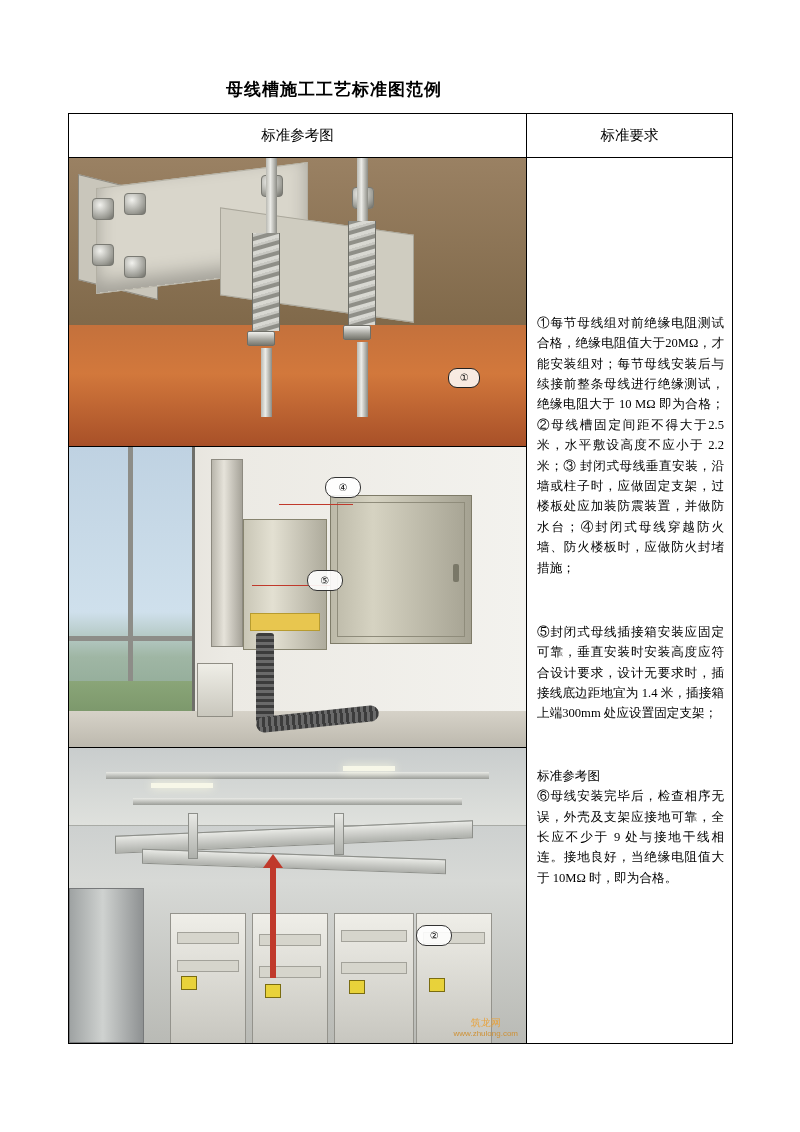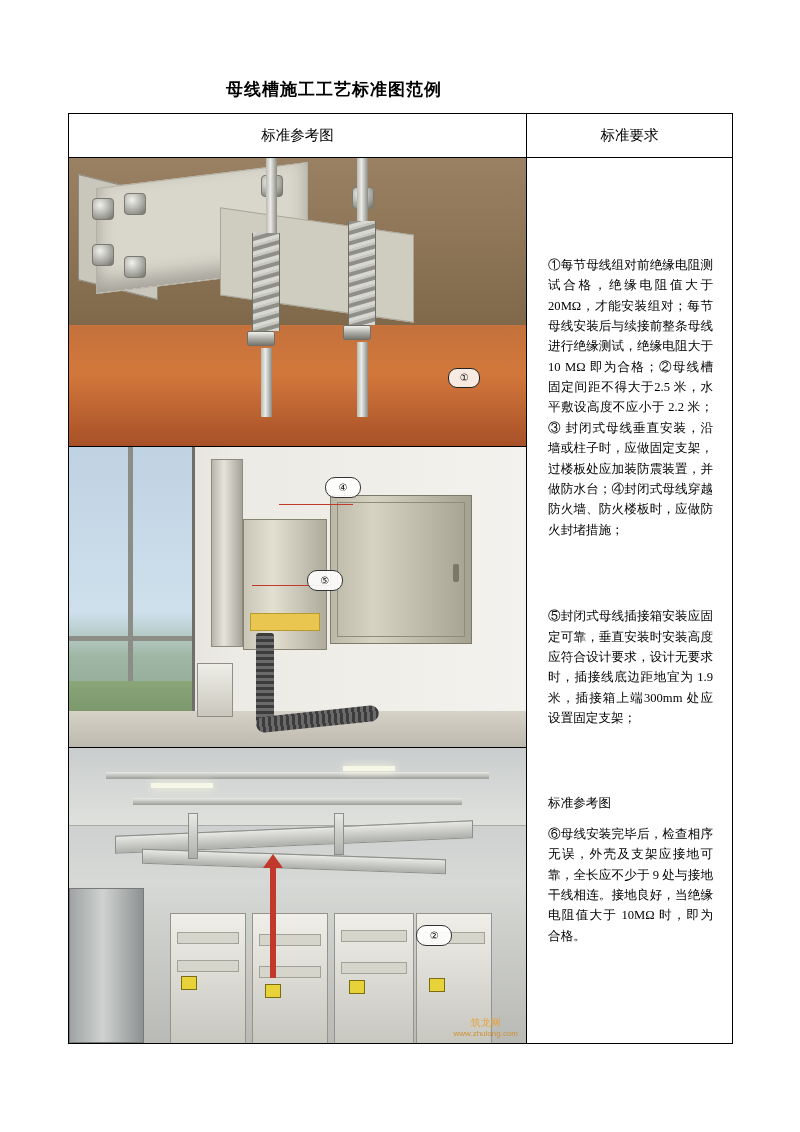--- a/index.html
+++ b/index.html
@@ -81,21 +81,21 @@
   }
   .req-inner {
     padding: 8px 8px 8px 10px;
     font-size: 12.6px;
     line-height: 1.62;
     text-align: justify;
     height: 100%;
     box-sizing: border-box;
   }
   .req-block {
-    margin: 11px;
+    margin: 0;
   }
   .req-gap-a { height: 44px; }
   .req-gap-b { height: 42px; }
 
   
   .photo {
     position: relative;
     width: 100%;
     overflow: hidden;
     background: #6b5640;
@@ -464,21 +464,21 @@
               <div class="wm2">www.zhulong.com</div>
             </div>
           </div>
 
         </td>
 
         <td class="req-cell">
           <div class="req-inner">
             <p class="req-block">①每节母线组对前绝缘电阻测试合格，绝缘电阻值大于20MΩ，才能安装组对；每节母线安装后与续接前整条母线进行绝缘测试，绝缘电阻大于 10 MΩ 即为合格；②母线槽固定间距不得大于2.5 米，水平敷设高度不应小于 2.2 米；③ 封闭式母线垂直安装，沿墙或柱子时，应做固定支架，过楼板处应加装防震装置，并做防水台；④封闭式母线穿越防火墙、防火楼板时，应做防火封堵措施；</p>
             <div class="req-gap-a"></div>
-            <p class="req-block">⑤封闭式母线插接箱安装应固定可靠，垂直安装时安装高度应符合设计要求，设计无要求时，插接线底边距地宜为 1.9 米，插接箱上端300mm 处应设置固定支架；</p>
+            <p class="req-block">⑤封闭式母线插接箱安装应固定可靠，垂直安装时安装高度应符合设计要求，设计无要求时，插接线底边距地宜为 1.4 米，插接箱上端300mm 处应设置固定支架；</p>
             <div class="req-gap-b"></div>
             <p class="req-block">标准参考图</p>
             <p class="req-block">⑥母线安装完毕后，检查相序无误，外壳及支架应接地可靠，全长应不少于 9 处与接地干线相连。接地良好，当绝缘电阻值大于 10MΩ 时，即为合格。</p>
           </div>
         </td>
       </tr>
     </tbody>
   </table>
 </div>
 

